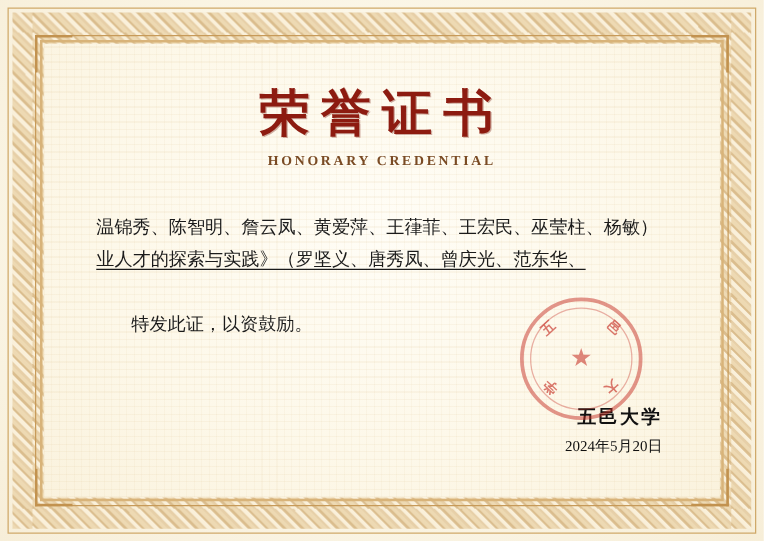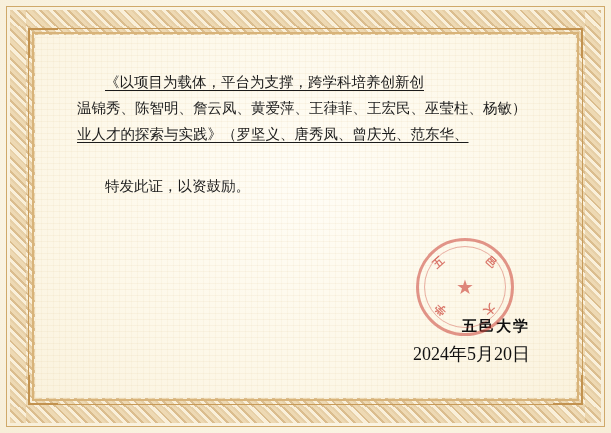--- a/index.html
+++ b/index.html
@@ -188,21 +188,21 @@
     z-index: 4;
   }
   .org-name {
     font-size: 15px;
     letter-spacing: 2px;
     color: #111;
     font-weight: bold;
   }
   .sign-date {
     margin-top: 6px;
-    font-size: 18px;
+    font-size: 12px;
     color: #111;
   }
 
   .seal {
     position: absolute;
     right: 62px;
     bottom: 62px;
     width: 92px;
     height: 92px;
     border-radius: 50%;
@@ -256,26 +256,25 @@
   <div class="frame-inner-2"></div>
 
   <div class="corner tl"></div>
   <div class="corner tr"></div>
   <div class="corner bl"></div>
   <div class="corner br"></div>
 
   <div class="paper">
     <div class="content">
 
-
+      <div class="title-zh">荣誉证书</div>
+
+      <div class="title-en">HONORARY CREDENTIAL</div>
 
       <div class="body-block">
-        <div class="body-line">
-          <span class="indent"></span><span class="u">《以项目为载体，平台为支撑，跨学科培养创新创</span>
-        </div>
         <div class="body-line">
           <span>温锦秀、陈智明、詹云凤、黄爱萍、王葎菲、王宏民、巫莹柱、杨敏）</span>
         </div>
         <div class="body-line">
           <span class="u">业人才的探索与实践》（罗坚义、唐秀凤、曾庆光、范东华、</span>
         </div>
         <div class="body-line body-line-2">
           <span class="indent"></span><span>特发此证，以资鼓励。</span>
         </div>
       </div>

